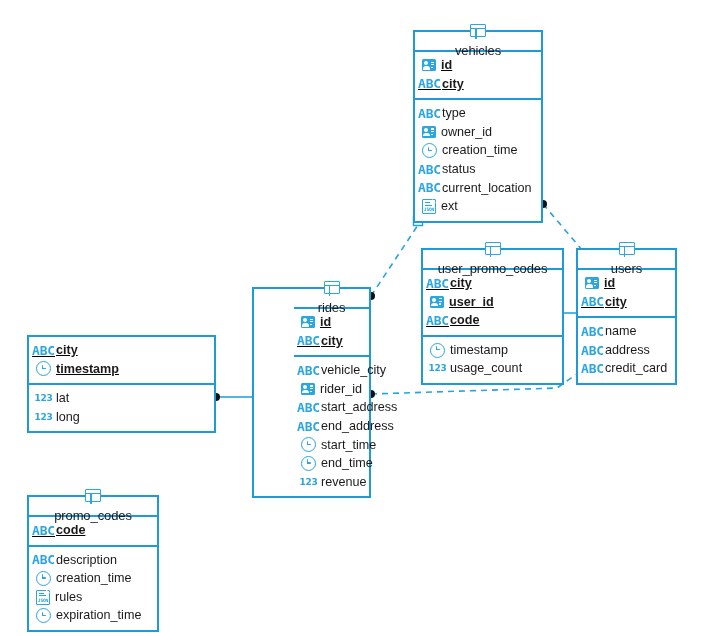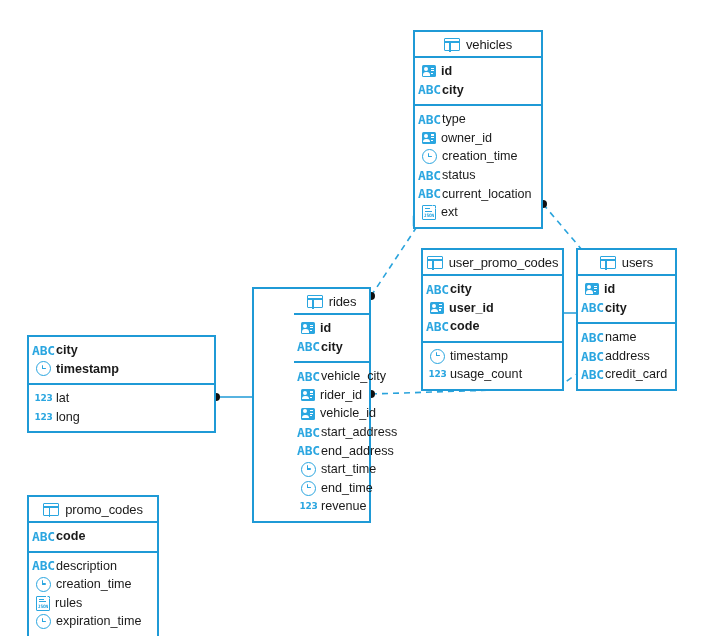--- a/index.html
+++ b/index.html
@@ -12,34 +12,35 @@
   #edges{position:absolute;left:0;top:0;width:705px;height:636px;pointer-events:none;}
 
   .table-node{
     position:absolute;
     background:#ffffff;
     border:2px solid #1f9ad6;
     box-sizing:border-box;
     z-index:2;
   }
   .tbl-header{
-    height:26px;
+    height:20px;
     display:flex;align-items:center;justify-content:center;gap:6px;
     border-bottom:2px solid #1f9ad6;
     box-sizing:border-box;
     padding:0 8px;
+    flex-direction:column;
   }
   .tbl-title{
     font-size:13px;color:#1a1a1a;white-space:nowrap;letter-spacing:-0.1px;
   }
   .tbl-section{
     padding:4px 0 5px 0;
     box-sizing:border-box;
   }
-  .tbl-section.keys{border-bottom:2px solid #1f9ad6;}
+  .tbl-section.keys{border-bottom:2px solid #1f9ad6;text-decoration:underline;}
   .field{
     display:flex;align-items:center;gap:5px;
     height:18.6px;
     padding:0 6px 0 7px;
     font-size:12.6px;color:#1a1a1a;white-space:nowrap;
   }
   .field.bold{font-weight:bold;}
   .field-name{line-height:1;}
 
   
@@ -287,30 +288,20 @@
         <span class="ic ic-key">
             <span class="bars">
               <i></i>
               <i></i>
               <i></i>
             </span>
           </span>
         <span class="field-name">rider_id</span>
       </div>
       <div class="field">
-        <span class="ic ic-key">
-            <span class="bars">
-              <i></i>
-              <i></i>
-              <i></i>
-            </span>
-          </span>
-        <span class="field-name">vehicle_id</span>
-      </div>
-      <div class="field">
         <span class="ic ic-abc">ABC</span>
         <span class="field-name">start_address</span>
       </div>
       <div class="field">
         <span class="ic ic-abc">ABC</span>
         <span class="field-name">end_address</span>
       </div>
       <div class="field">
         <span class="ic ic-clock"></span>
         <span class="field-name">start_time</span>

